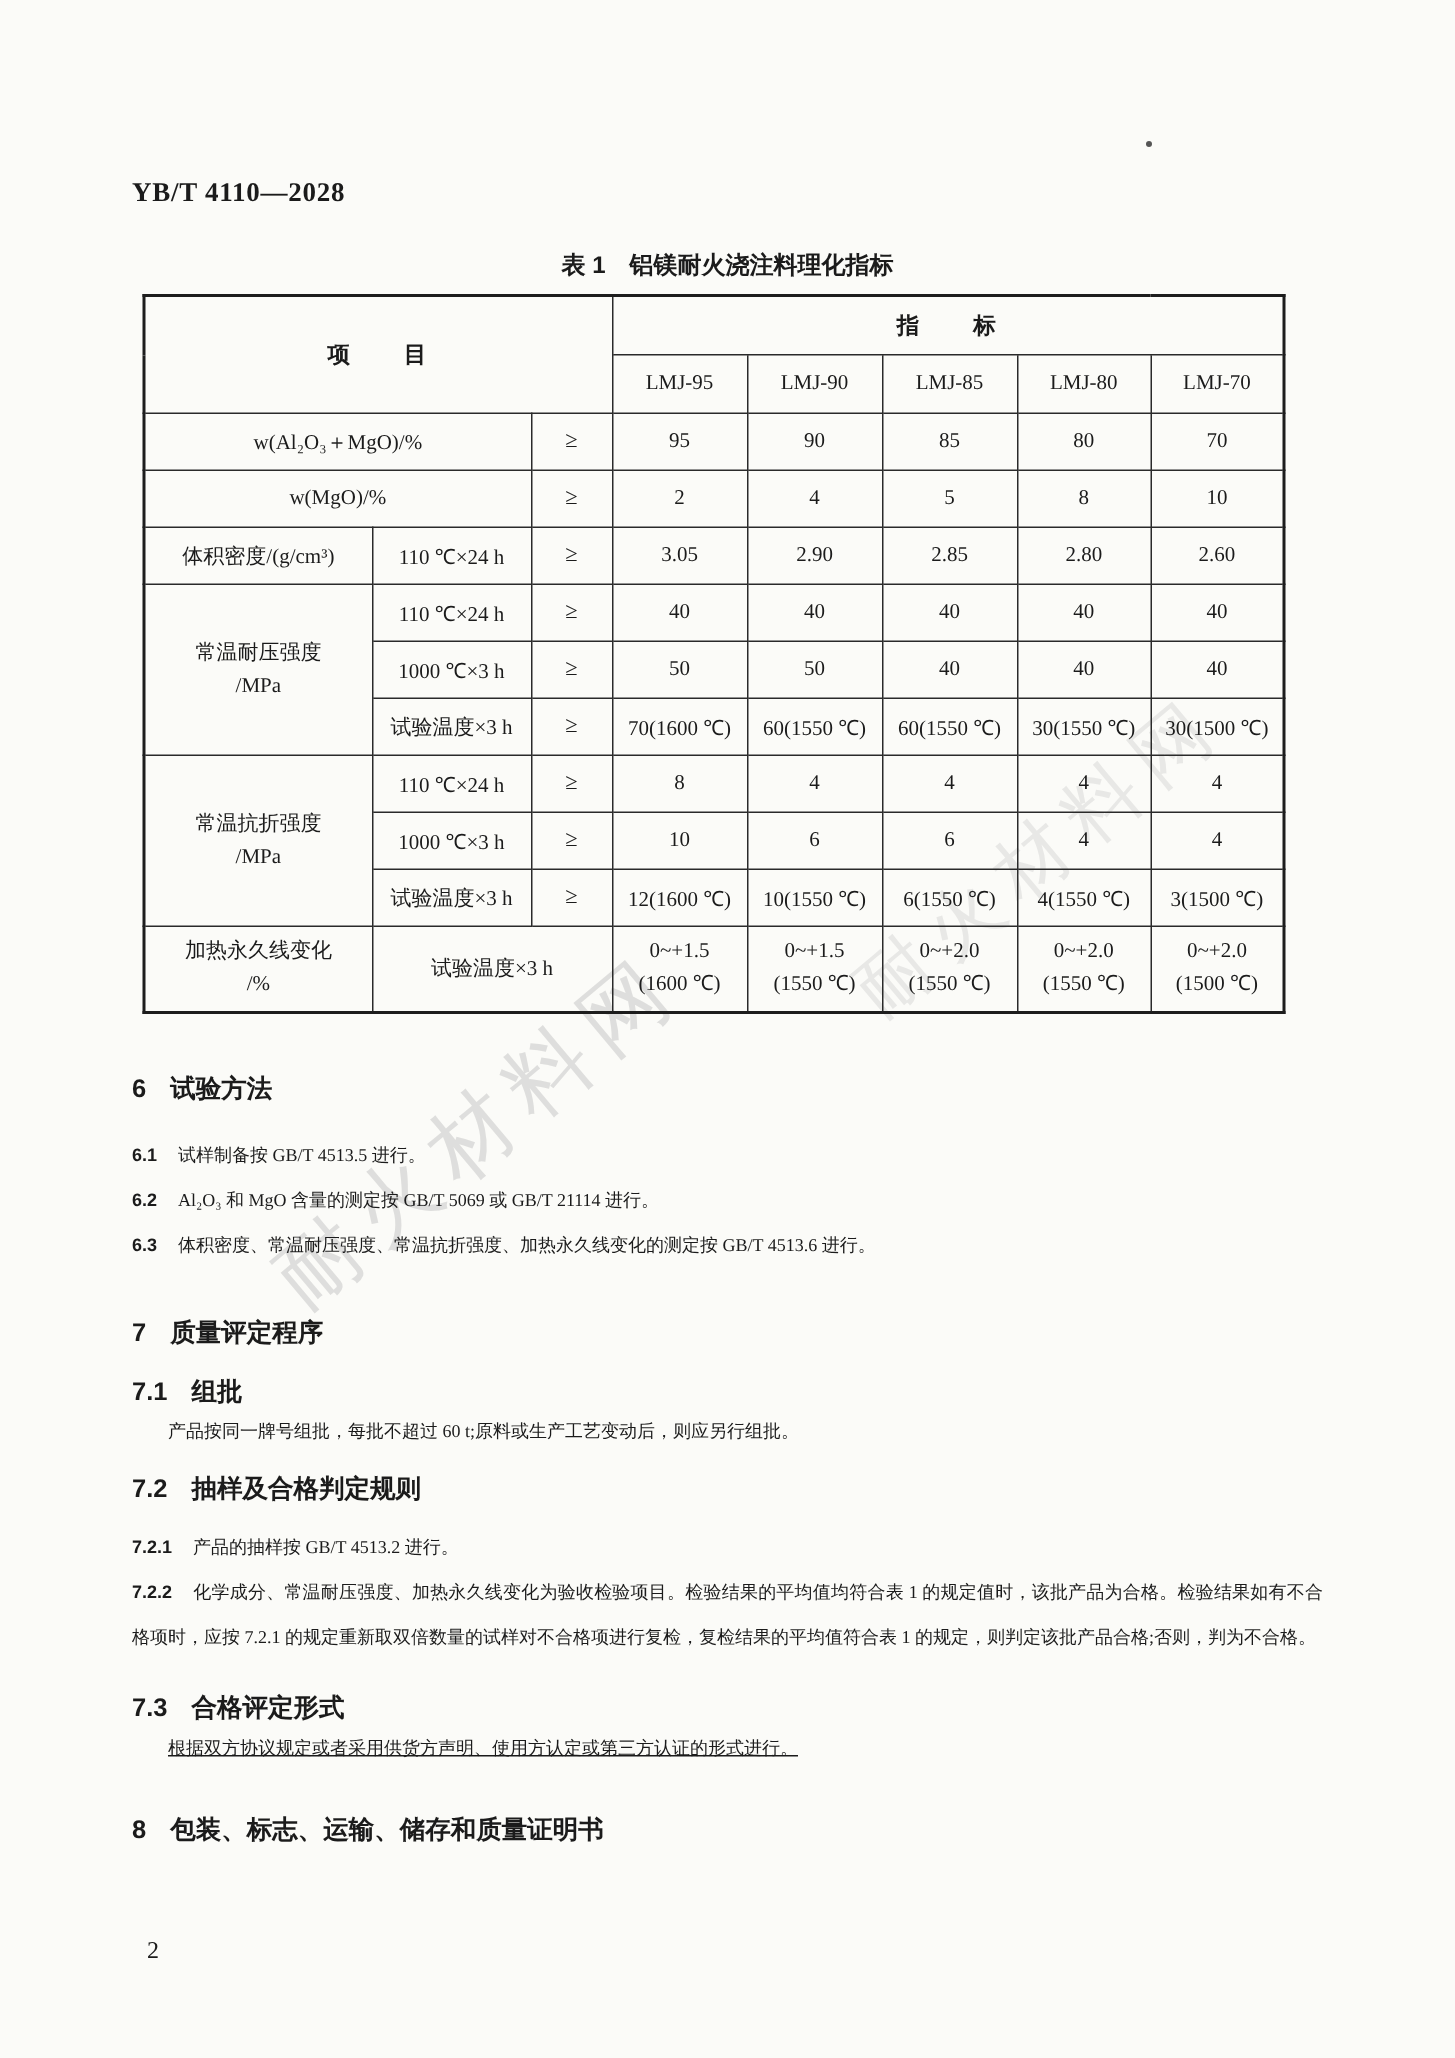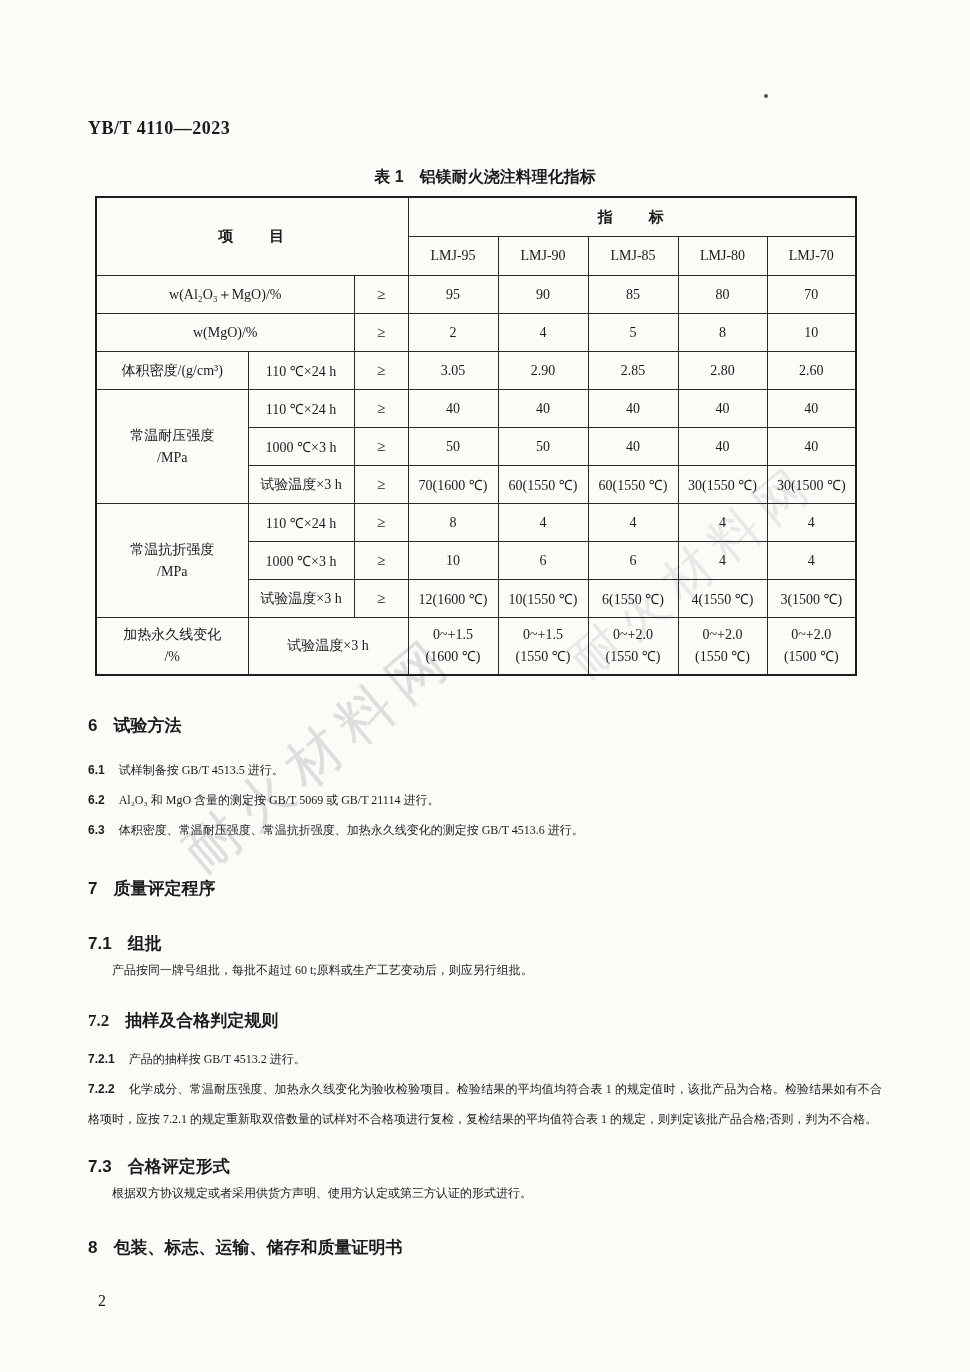--- a/index.html
+++ b/index.html
@@ -70,62 +70,62 @@
 
   .sec-h {
     font-family: "Liberation Sans", sans-serif;
     font-weight: bold;
     font-size: 17px;
     margin: 0;
   }
   .sec-h .num { margin-right: 16px; }
   .h6  { margin-top: 38px; }
   .h7  { margin-top: 32px; }
-  .h71 { margin-top: 32px; }
-  .h72 { margin-top: 24px; font-family: Liberation Serif, serif; }
+  .h71 { margin-top: 16px; }
+  .h72 { margin-top: 12px; }
   .h73 { margin-top: 21px; }
   .h8  { margin-top: 28px; }
 
   p.item, p.para {
     font-size: 12px;
     line-height: 30px;
     margin: 0;
     text-align: justify;
   }
   p.item .num {
     font-family: "Liberation Sans", sans-serif;
     font-weight: bold;
     margin-right: 14px;
   }
   .items6 { margin-top: 18px; }
   .items72 { margin-top: 12px; }
   .indent { text-indent: 2em; }
   .p71 { margin-top: 16px; }
-  .p73 { margin-top: 16px; }
+  .p73 { margin-top: 16px; text-decoration: underline; }
   .p81 { margin-top: 26px; }
   .page-number {
     position: absolute;
     left: 98px;
     top: 1292px;
     font-size: 16px;
     z-index: 2;
   }
 </style>
 </head>
 <body>
 
 <div class="page">
 
   <div class="watermark wm1">耐火材料网</div>
   <div class="watermark wm2">耐火材料网</div>
   <div class="speck speck1"></div>
 
   <div class="content">
 
-    <div class="doc-number">YB/T 4110—2023</div>
+    <div class="doc-number">YB/T 4110—2028</div>
 
     <div class="table-title">表 1　铝镁耐火浇注料理化指标</div>
 
     <table class="spec">
       <colgroup>
         <col style="width:152px">
           <col style="width:106px">
           <col style="width:54px">
         <col style="width:90px">
           <col style="width:90px">

